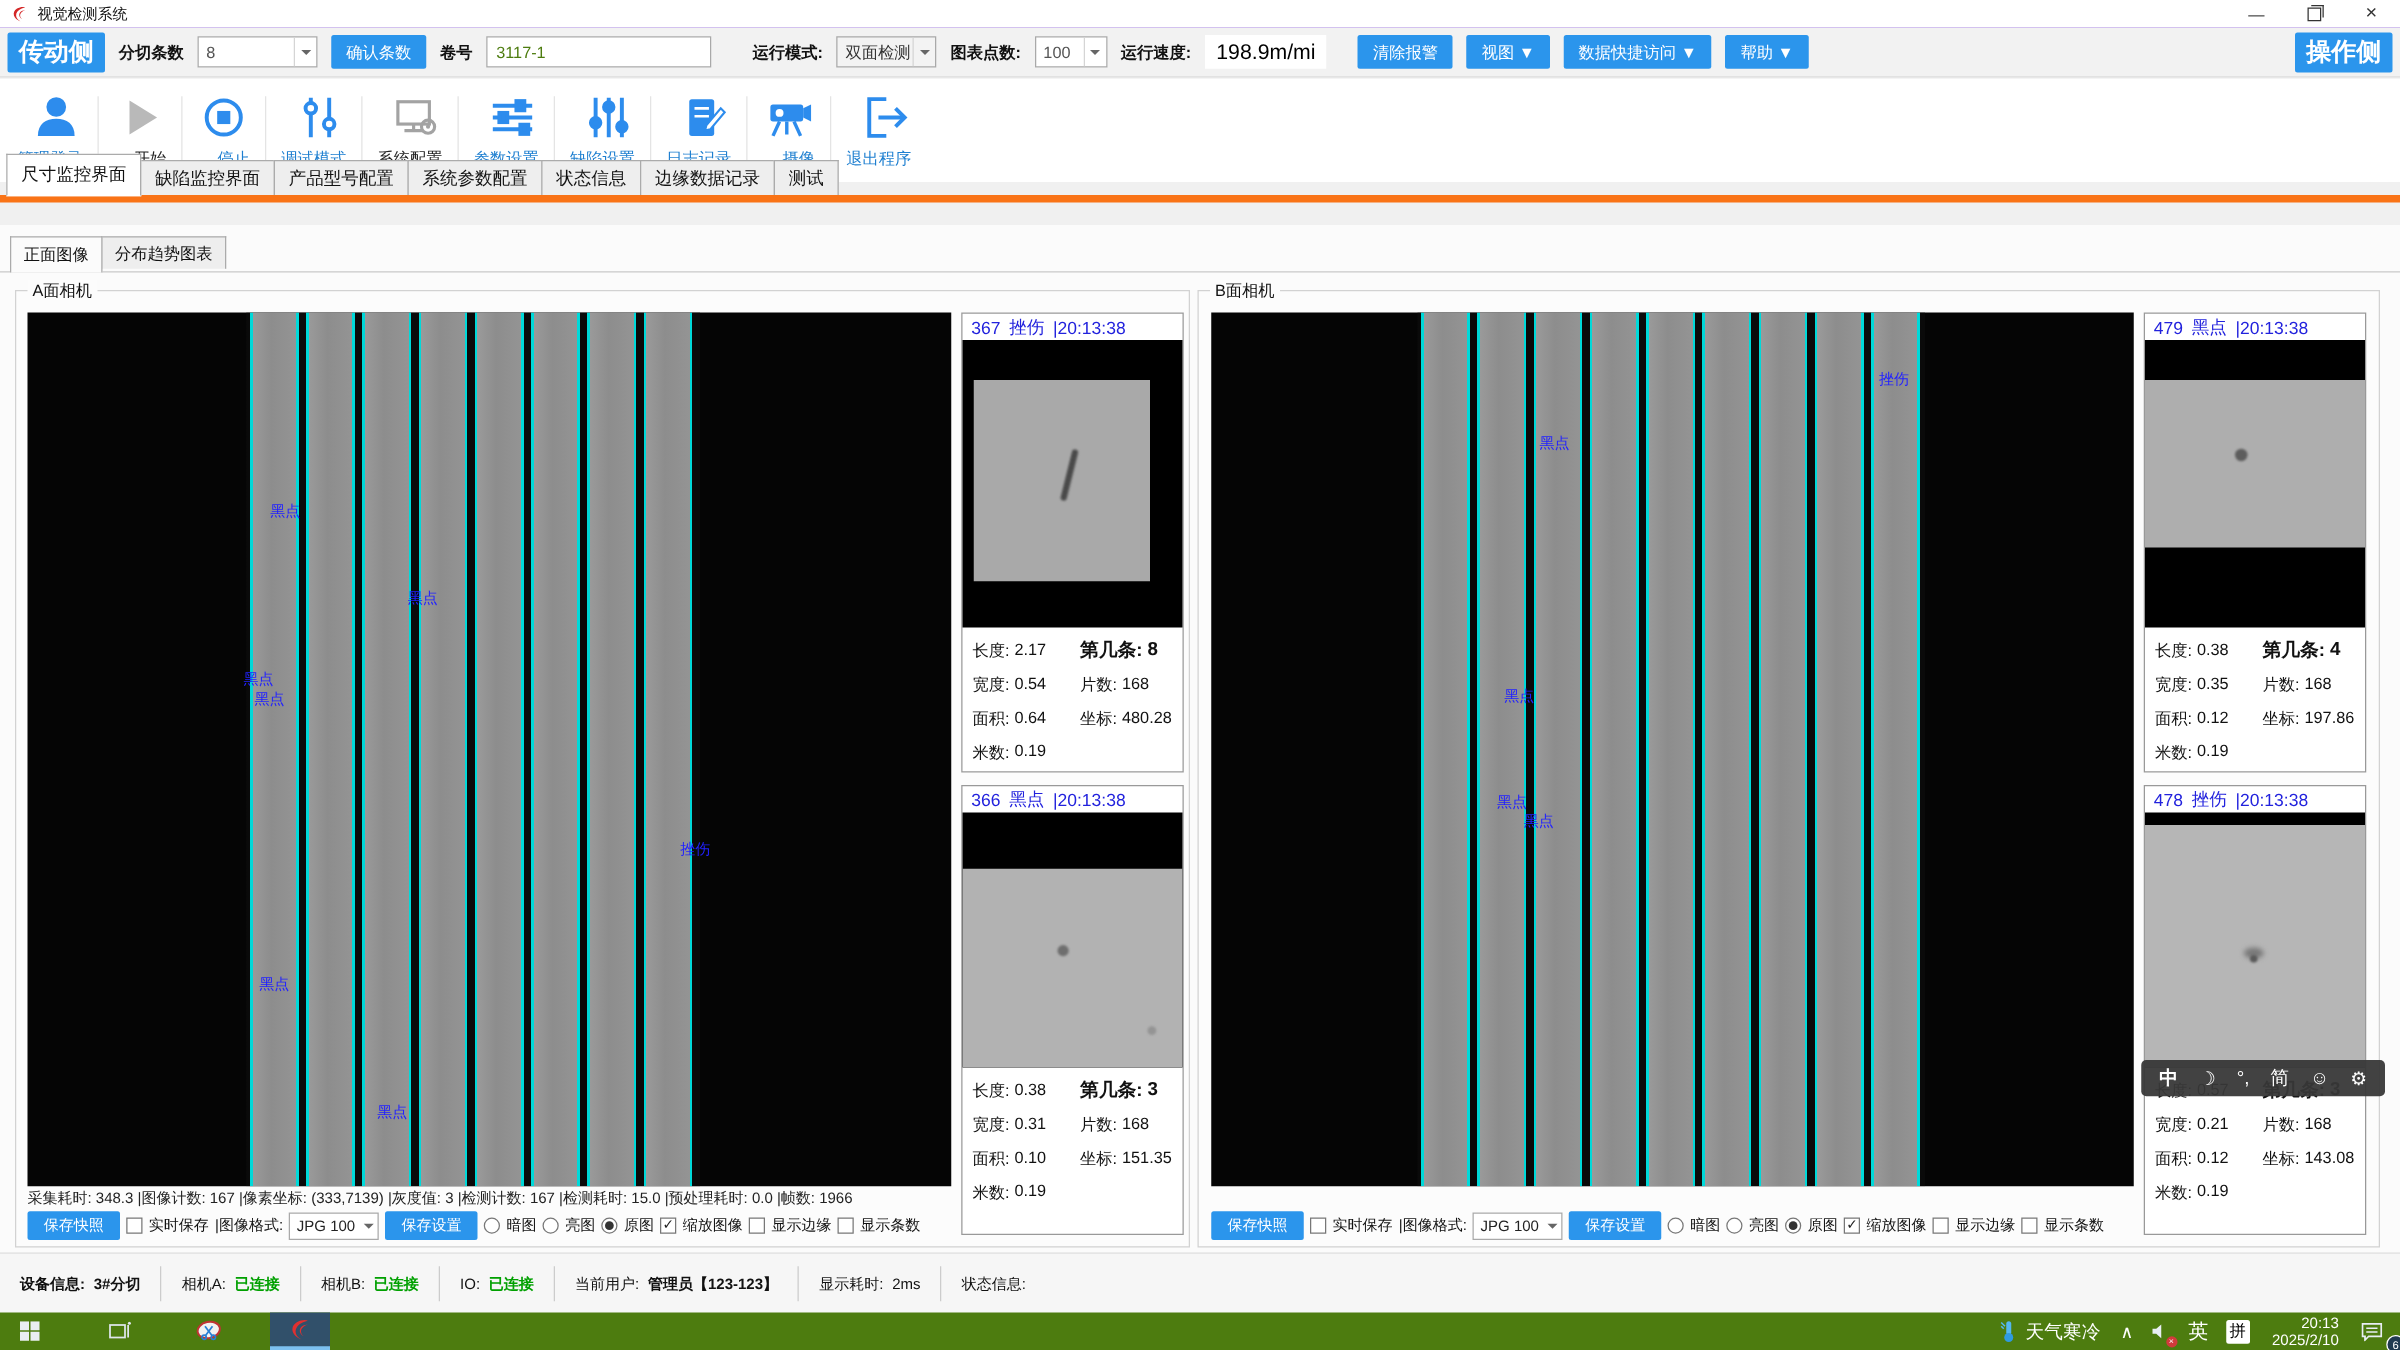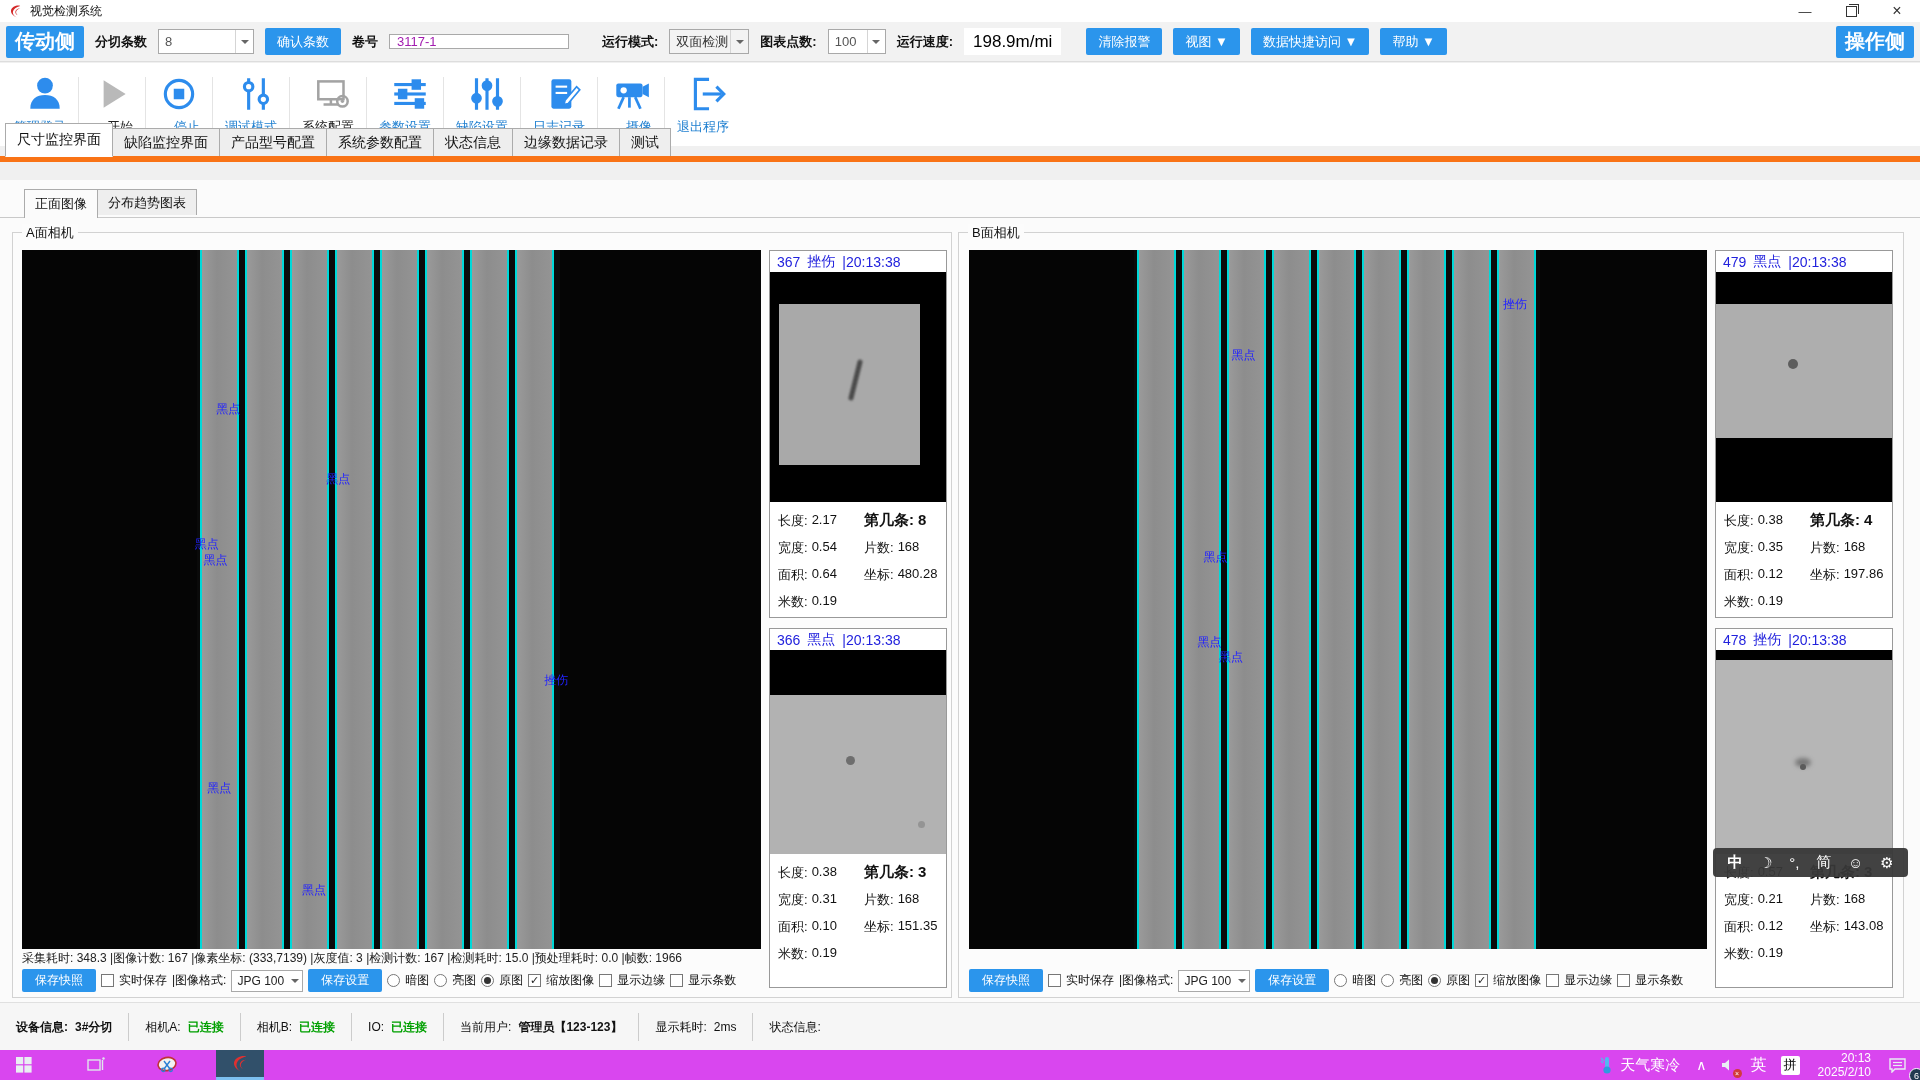--- a/index.html
+++ b/index.html
@@ -19,40 +19,40 @@
   .toolbar{position:absolute;top:22px;left:0;right:0;height:40px;background:#f2f2f2;border-bottom:1px solid #ddd;
            display:flex;align-items:center;padding:0 6px;gap:11px;box-sizing:border-box;}
   .btn{background:#2b95ec;color:#fff;display:inline-flex;align-items:center;justify-content:center;font-size:13px;border-radius:2px;cursor:default;white-space:nowrap;}
   .side-btn{height:32px;padding:0 9px;font-size:20px;font-weight:bold;}
   .tb-btn{height:27px;padding:0 12px;}
   .tb-label{font-weight:bold;font-size:13px;white-space:nowrap;}
   .combo{background:#fff;border:1px solid #a9a9a9;height:25px;display:inline-flex;align-items:center;font-size:13px;padding-left:6px;box-sizing:border-box;color:#555;}
   .combo .arr{margin-left:auto;width:17px;height:100%;display:flex;align-items:center;justify-content:center;border-left:1px solid #d5d5d5;}
   .combo .arr::after{content:'';border:4px solid transparent;border-top-color:#666;margin-top:4px;}
   .combo.flat{background:#f3f3f3;color:#333;text-align:right;}
-  .inputbox{background:#fff;border:1px solid #a9a9a9;height:15px;display:flex;align-items:center;padding:0 7px;font-size:13px;box-sizing:border-box;color:#a21caf;}
+  .inputbox{background:#fff;border:1px solid #a9a9a9;height:25px;display:flex;align-items:center;padding:0 7px;font-size:13px;box-sizing:border-box;color:#4d7c0f;}
   .speed-box{background:#fff;height:27px;display:flex;align-items:center;padding:0 9px;font-size:17px;color:#000;}
   .spacer{flex:1;}
 
   
   .icontb{position:absolute;top:63px;left:0;right:0;height:83px;background:#fff;border-bottom:1px solid #e2e2e2;display:flex;align-items:stretch;padding:0 2px;}
   .tool{display:flex;flex-direction:column;align-items:flex-end;justify-content:center;padding:0 12px;gap:3px;}
   .tool .lbl{font-size:13px;color:#1e7fd0;white-space:nowrap;}
   .tool.graylbl .lbl{color:#222;}
   .tooldiv{width:1px;background:#e4e4e4;margin:14px 0;}
   .ticon{width:42px;height:42px;}
 
   
   .maintabs{position:absolute;top:146px;left:0;right:0;height:16px;background:#f0f0f0;display:flex;align-items:flex-end;padding-left:5px;border-bottom:6px solid #f97316;box-sizing:border-box;}
   .mtab{border:1px solid #ababab;border-bottom:none;background:#eeeeee;height:27px;display:flex;align-items:center;padding:0 11px;font-size:14px;margin-right:-1px;position:relative;}
   .mtab.active{background:#fff;height:32px;z-index:2;margin-bottom:-1px;border-bottom:1px solid #fff;}
 
   
   .page{position:absolute;top:180px;left:0;right:0;height:822px;background:#fbfbfb;}
-  .subtabs{position:absolute;top:9px;left:24px;display:flex;z-index:2;font-family:Liberation Mono, monospace;}
+  .subtabs{position:absolute;top:9px;left:8px;display:flex;z-index:2;font-family:Liberation Mono, monospace;}
   .stab{border:1px solid #ababab;border-bottom:none;background:#eee;height:25px;display:flex;align-items:center;padding:0 10px;font-size:13px;margin-right:-1px;}
   .stab.active{background:#fbfbfb;height:28px;margin-bottom:-1px;z-index:2;}
   .subline{position:absolute;top:37px;left:0;right:0;height:1px;background:#c9c9c9;}
 
   .gbox{position:absolute;border:1px solid #d2d2d2;background:#fcfcfc;}
   .gtitle{position:absolute;top:-9px;left:9px;background:#fcfcfc;padding:0 4px;font-size:13px;}
   .gbox.ga{left:12px;top:52px;width:938px;height:764px;}
   .gbox.gb{left:958px;top:52px;width:944px;height:764px;}
 
   .imgwrap{position:absolute;top:17px;background:#050505;overflow:hidden;}
@@ -102,21 +102,21 @@
   .mini-combo .arr::after{content:'';border:4px solid transparent;border-top-color:#666;margin-top:4px;}
 
   
   .statusbar{position:absolute;top:1002px;left:0;right:0;height:48px;background:#f6f6f6;border-top:1px solid #e0e0e0;display:flex;align-items:center;font-size:12px;}
   .seg{display:flex;align-items:center;gap:7px;padding:0 16px;height:28px;border-right:1px solid #ccc;white-space:nowrap;}
   .seg:last-child{border-right:none;}
   .b{font-weight:bold;}
   .green{color:#00a000;font-weight:bold;}
 
   
-  .taskbar{position:absolute;top:1050px;left:0;right:0;height:30px;background:#d946ef;display:flex;align-items:center;color:#fff;}
+  .taskbar{position:absolute;top:1050px;left:0;right:0;height:30px;background:#4d7c0f;display:flex;align-items:center;color:#fff;}
   .tcell{width:48px;height:30px;display:flex;align-items:center;justify-content:center;flex:none;}
   .tcell.appactive{background:#31506a;border-bottom:3px solid #7cc0f0;box-sizing:border-box;}
   .tb-right{margin-left:auto;display:flex;align-items:center;height:100%;gap:2px;}
   .tray-item{display:flex;align-items:center;justify-content:center;height:100%;padding:0 6px;font-size:14px;}
   .weather{font-size:15px;display:flex;align-items:center;gap:6px;padding:0 8px;}
   .pinbox{width:19px;height:19px;background:#fff;color:#000;font-size:13px;display:flex;align-items:center;justify-content:center;border-radius:2px;}
   .clock{font-size:12px;line-height:14px;text-align:right;padding:0 10px;}
   .badge{position:absolute;right:-4px;bottom:-3px;width:13px;height:13px;border-radius:50%;background:#203a50;border:1px solid #fff;color:#fff;font-size:9px;display:flex;align-items:center;justify-content:center;}
 
   

